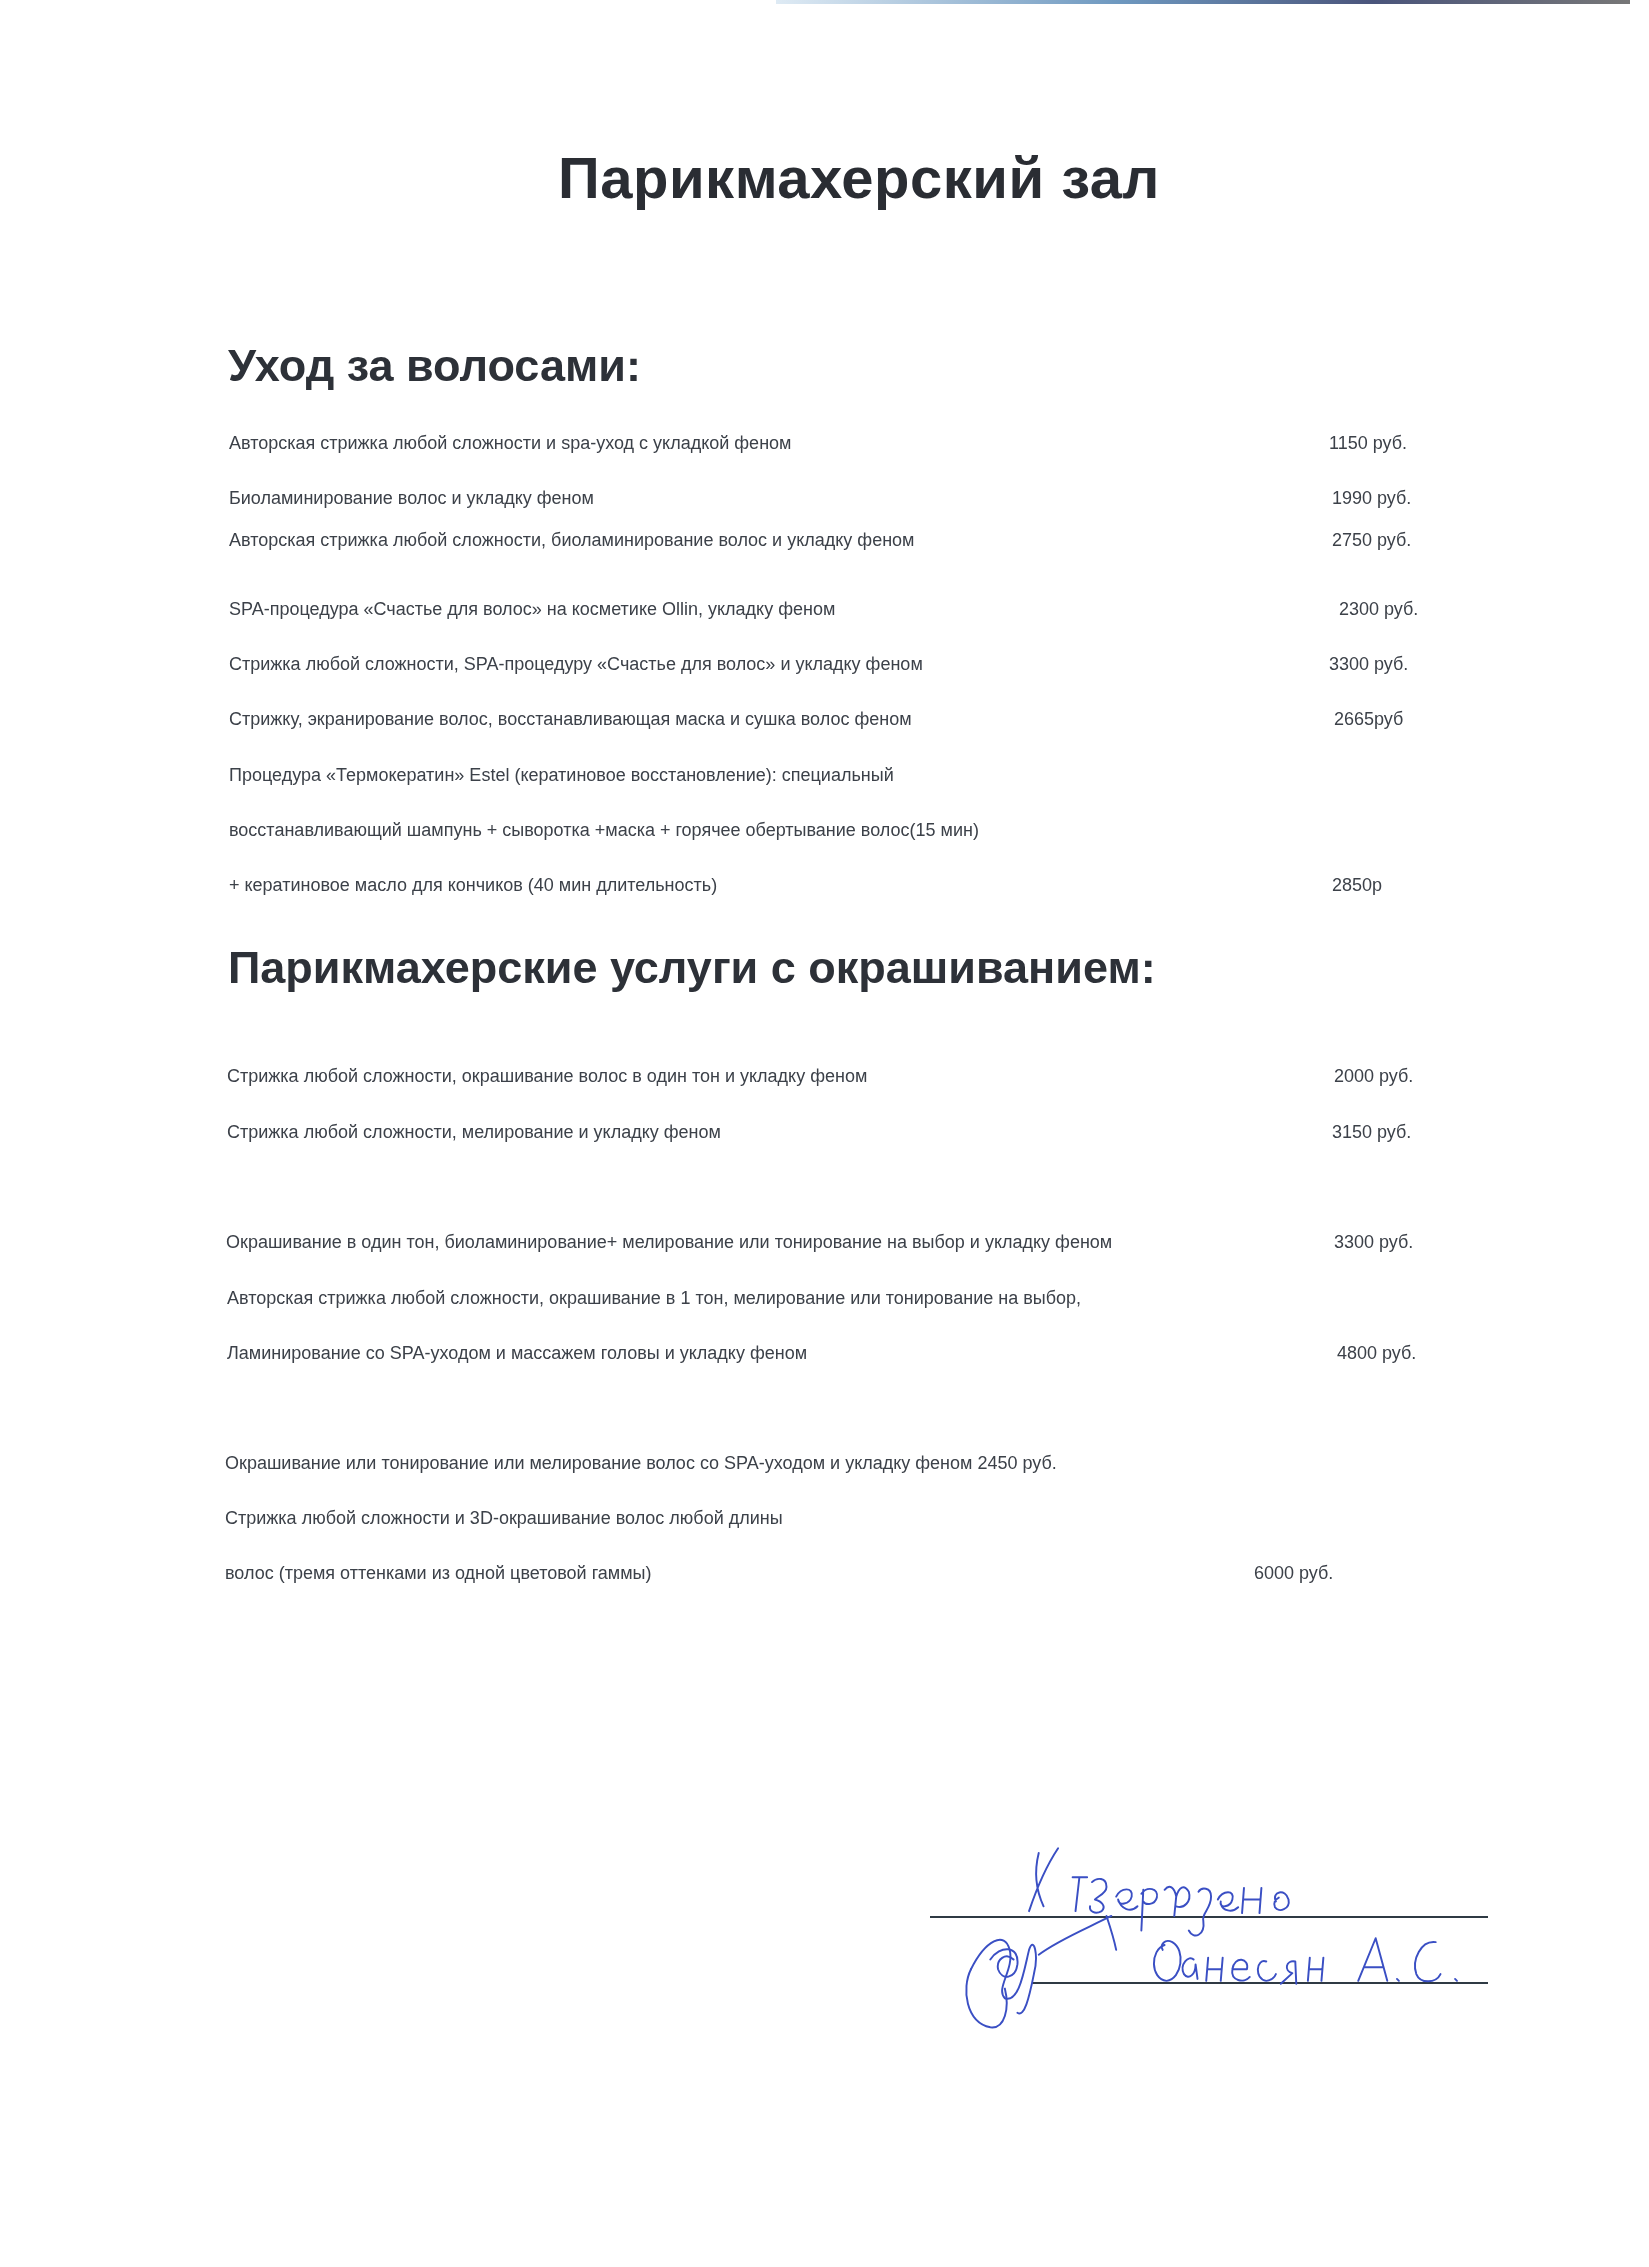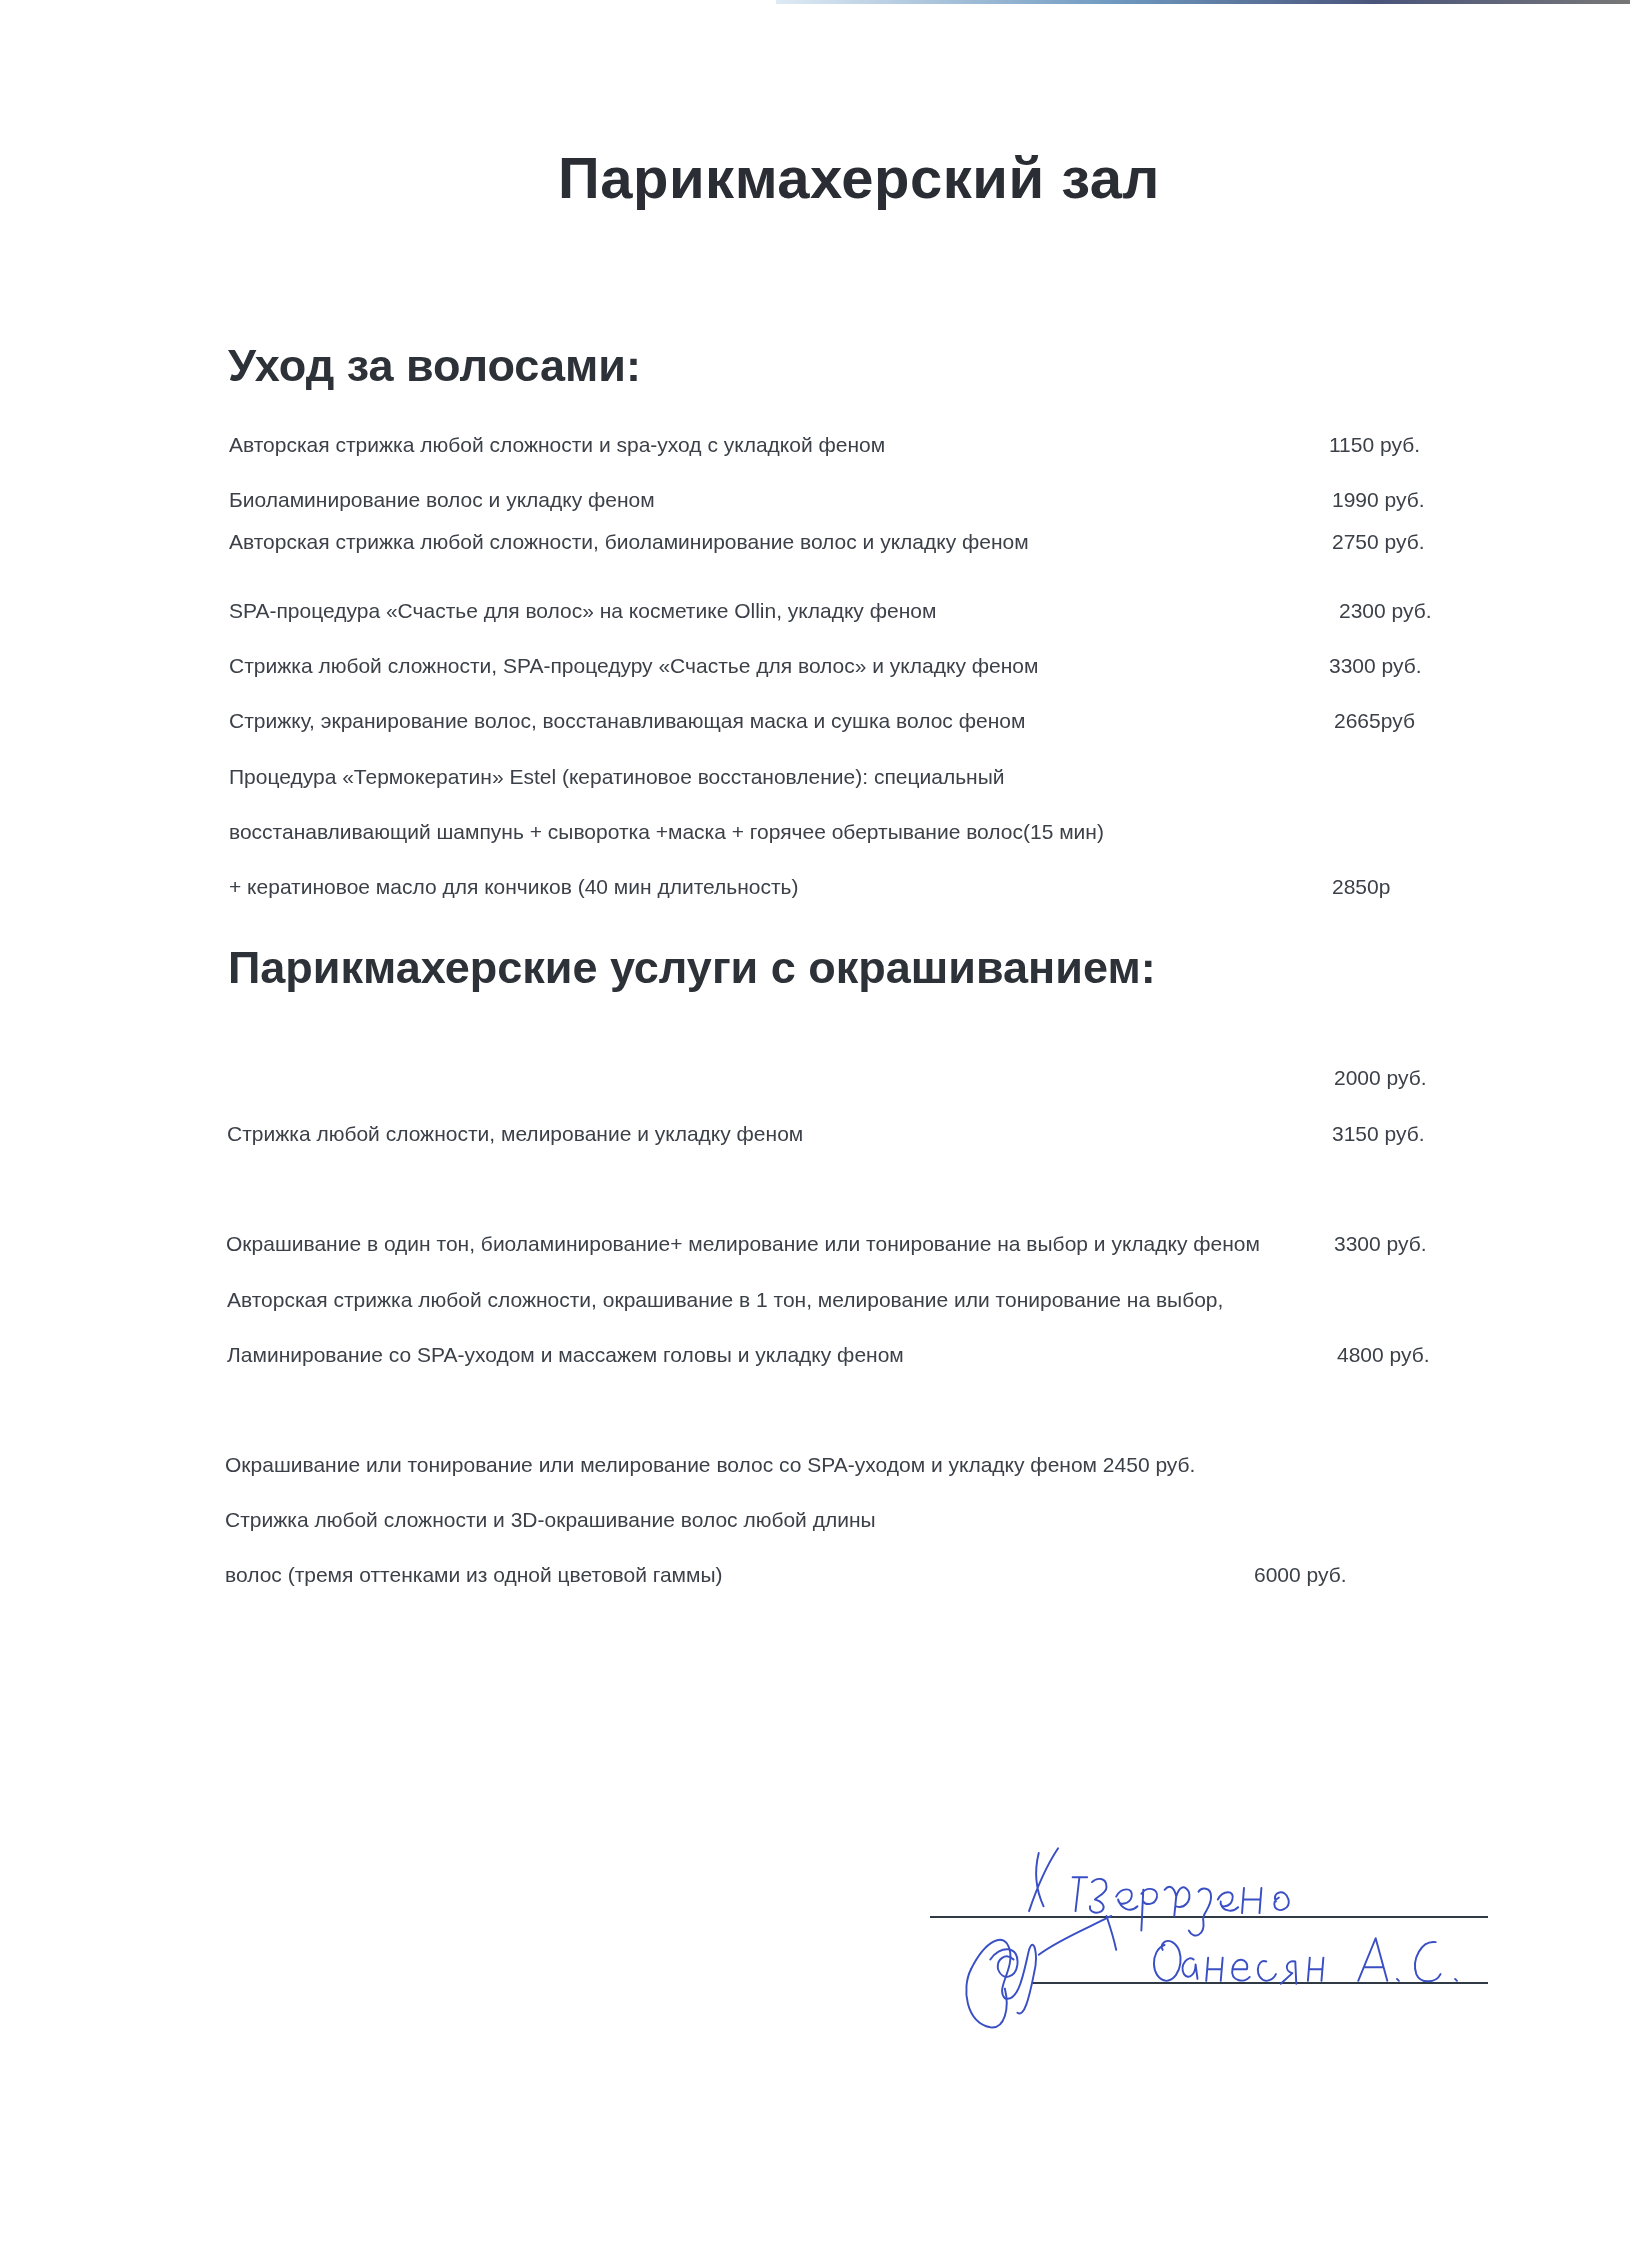--- a/index.html
+++ b/index.html
@@ -12,21 +12,21 @@
       background: linear-gradient(90deg, rgba(120,170,210,0.3), #4a7fb0 40%, #1d2a5a 70%, #555 100%);
       opacity: .8;
     }
     .title {
       position: absolute; top: 144px; left: 0; width: 1718px; text-align: center;
       font-size: 58px; font-weight: bold; color: #2a2d33; letter-spacing: 0.5px;
     }
     .section-heading {
       position: absolute; left: 228px; font-size: 45px; font-weight: bold; color: #2d3138;
     }
-    .row { position: absolute; left: 0; width: 1650px; height: 29px; font-size: 21px; color: #3c4149; }
+    .row { position: absolute; left: 0; width: 1650px; height: 29px; font-size: 18px; color: #3c4149; }
     .row .desc { position: absolute; white-space: nowrap; }
     .row .price { position: absolute; white-space: nowrap; }
     .sig-line { position: absolute; height: 1.9px; background: #2f3a44; }
     .sig-svg { position: absolute; left: 912px; top: 1824px; width: 602px; height: 213px; }
   </style>
 </head>
 <body>
 
 <div class="scan-edge"></div>
 
@@ -67,20 +67,21 @@
   <span class="price" style="left:1334px;"></span>
 </div>
 <div class="row" style="top:875px;">
   <span class="desc" style="left:229px;"> + кератиновое масло для кончиков  (40 мин длительность)</span>
   <span class="price" style="left:1332px;">2850р</span>
 </div>
 
 <div class="section-heading" style="top:942px;text-align:center;">Парикмахерские услуги с окрашиванием:</div>
 
 <div class="row" style="top:1066px;">
+  <span class="desc" style="left:227px;"> Стрижка  любой сложности, окрашивание волос в один тон и укладку феном</span>
   <span class="price" style="left:1334px;">2000 руб.</span>
 </div>
 <div class="row" style="top:1122px;">
   <span class="desc" style="left:227px;">Стрижка  любой сложности, мелирование и укладку феном</span>
   <span class="price" style="left:1332px;">3150 руб.</span>
 </div>
 <div class="row" style="top:1232px;">
   <span class="desc" style="left:226px;">Окрашивание в один тон, биоламинирование+ мелирование или тонирование на выбор и укладку феном</span>
   <span class="price" style="left:1334px;">3300 руб.</span>
 </div>

